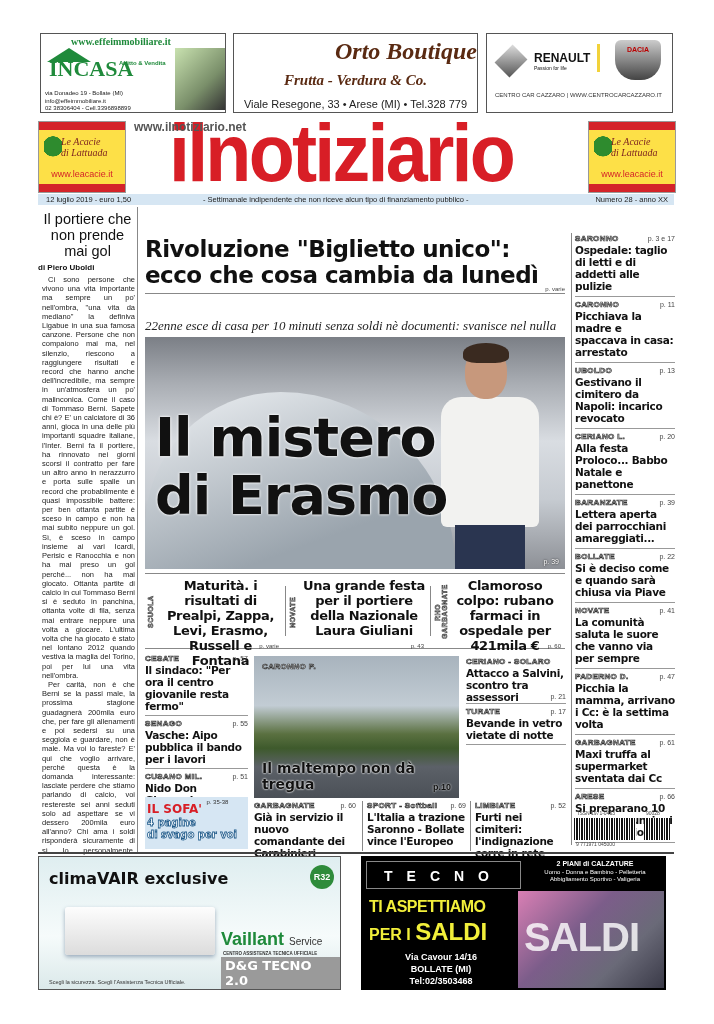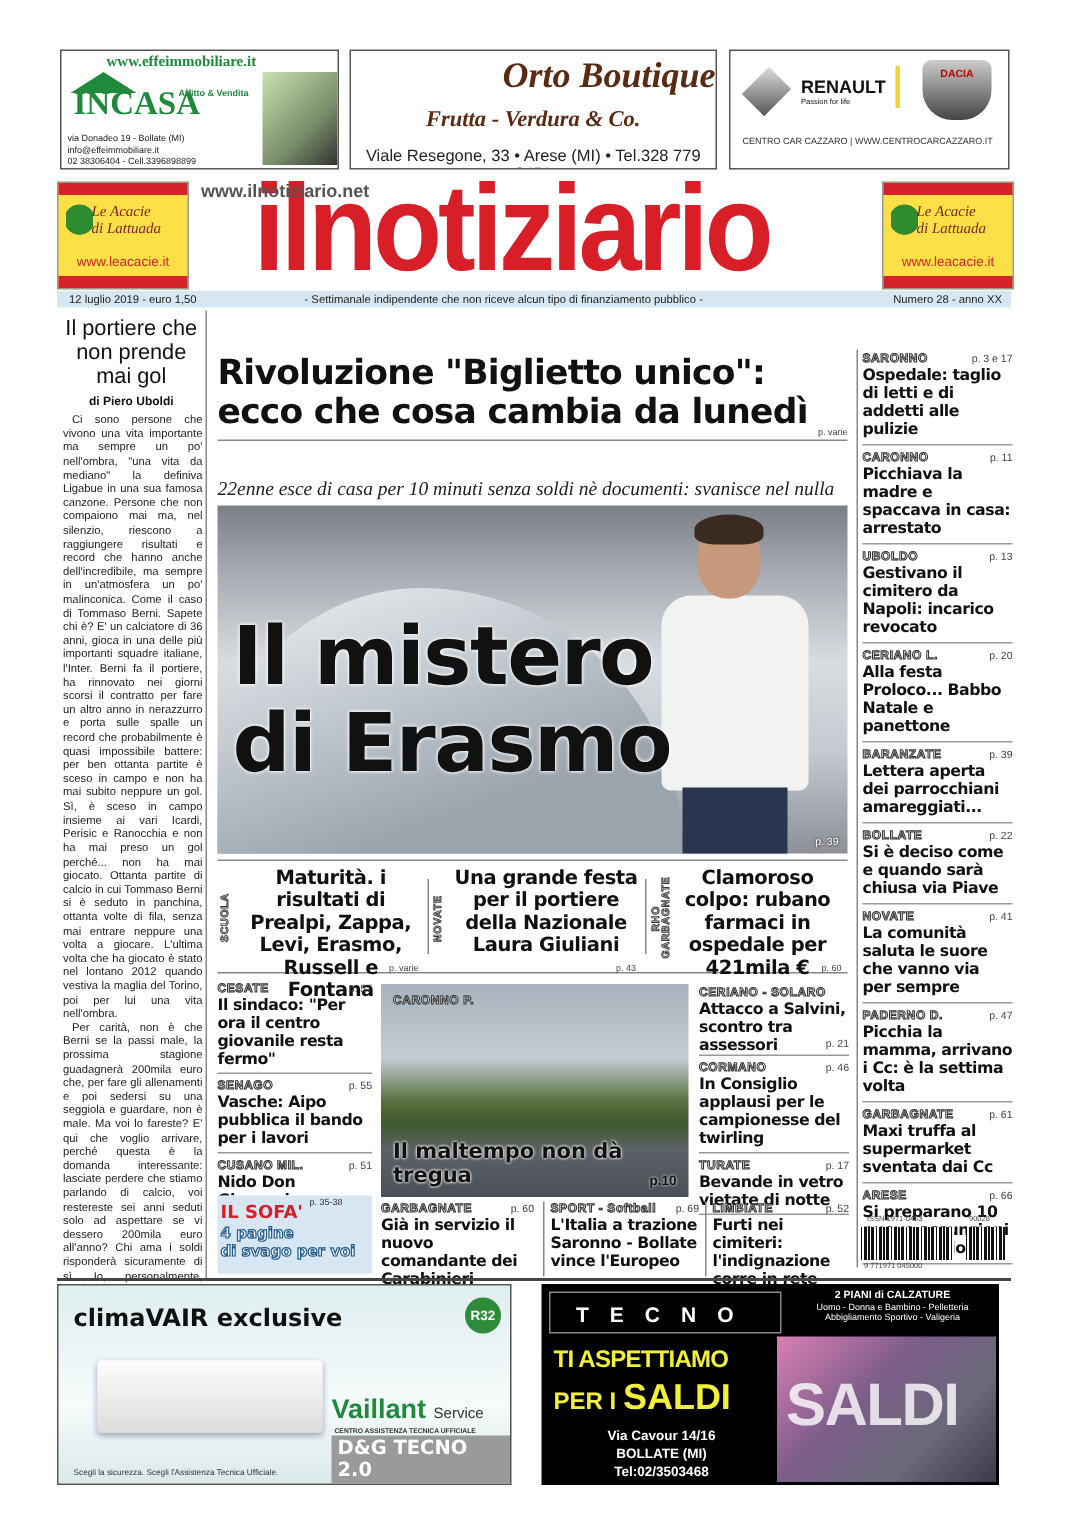--- a/index.html
+++ b/index.html
@@ -34,21 +34,21 @@
 #side-l{left:38px;top:121px}
 #side-r{left:588px;top:121px}
 #mast{left:96px;top:112px;width:490px;height:82px}
 #mast .web{position:absolute;left:38px;top:8px;font:bold 12px "Liberation Sans",sans-serif;color:#555}
 #mast .logo{position:absolute;left:0;top:0;width:100%;text-align:center;font:bold 82px/82px "Liberation Sans",sans-serif;color:#d81e26;letter-spacing:-3px;transform:scaleX(.92);transform-origin:center}
 #dateline{left:38px;top:194px;width:636px;height:11px;background:#d6e6f3;font-size:7.5px;line-height:11px;color:#222}
 #dateline span{position:absolute}
 
 #leftcol{left:38px;top:207px;width:100px;height:645px;border-right:1px solid #888}
 #leftcol .h{font-size:14.5px;line-height:16px;text-align:center;margin-top:4px}
-#leftcol .by{font-size:8px;font-weight:bold;text-align:center;margin:4px 0 3px}
+#leftcol .by{font-size:8px;font-weight:bold;text-align:left;margin:4px 0 3px}
 #leftcol .body{font-size:7.5px;line-height:9.2px;text-align:justify;padding:0 2px 0 4px;color:#222}
 #leftcol .body p{text-indent:6px}
 
 #main-head{left:145px;top:236px;width:420px}
 #main-head .h{font:bold 23px/26px "DejaVu Sans",sans-serif;letter-spacing:-.5px;color:#111}
 #main-head .pg{text-align:right;font-size:6px;color:#444;margin-top:-2px}
 #main-head .rule{border-top:1px solid #888;margin-top:1px}
 #kicker{left:145px;top:318px;width:420px;font:italic 13px "Liberation Serif",serif;color:#222;white-space:nowrap}
 #photo{left:145px;top:337px;width:420px;height:232px;background:linear-gradient(180deg,#7b7f86 0%,#a9adb3 20%,#d9dde2 45%,#c6cbd1 70%,#8d9096 100%);overflow:hidden}
 #photo .car{position:absolute;left:0;top:55px;width:310px;height:190px;border-radius:140px 180px 0 0;background:linear-gradient(160deg,#eef1f4,#9aa4ad 70%)}
@@ -350,27 +350,20 @@
 <div id="midright" class="abs">
   <div class="item">
       <div class="row">
         <span class="label">CERIANO - SOLARO</span>
       </div>
       <div class="ttl">Attacco a Salvini, scontro tra assessori</div>
       <div class="pg" style="text-align:right;margin-top:-10px">p. 21</div>
     </div>
   <div class="item">
       <div class="row">
-        <span class="label">CORMANO</span>
-        <span class="pg">p. 46</span>
-      </div>
-      <div class="ttl">In Consiglio applausi per le campionesse del twirling</div>
-    </div>
-  <div class="item">
-      <div class="row">
         <span class="label">TURATE</span>
         <span class="pg">p. 17</span>
       </div>
       <div class="ttl">Bevande in vetro vietate di notte</div>
     </div>
 </div>
 
 <div id="b1" class="bot3 item">
     <div class="row">
       <span class="label">GARBAGNATE</span>

